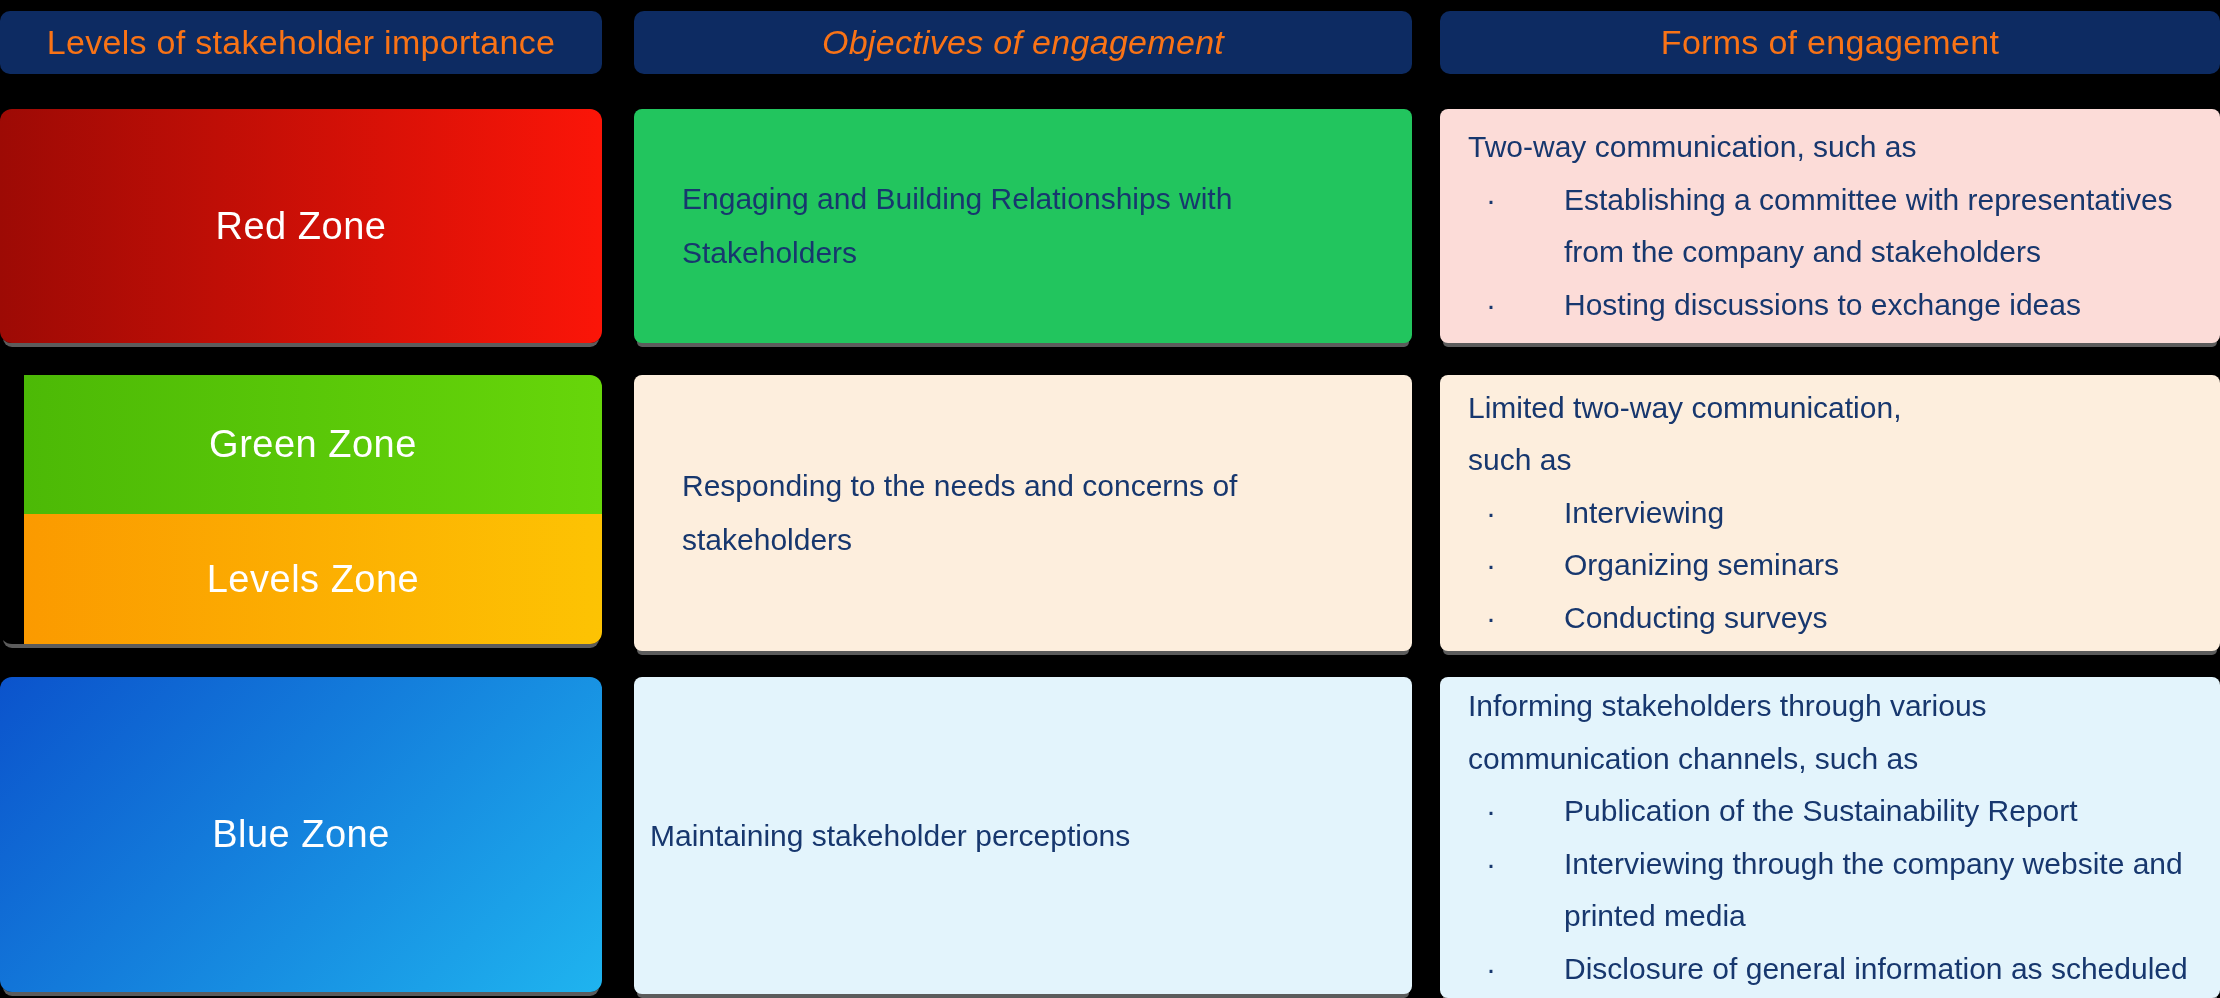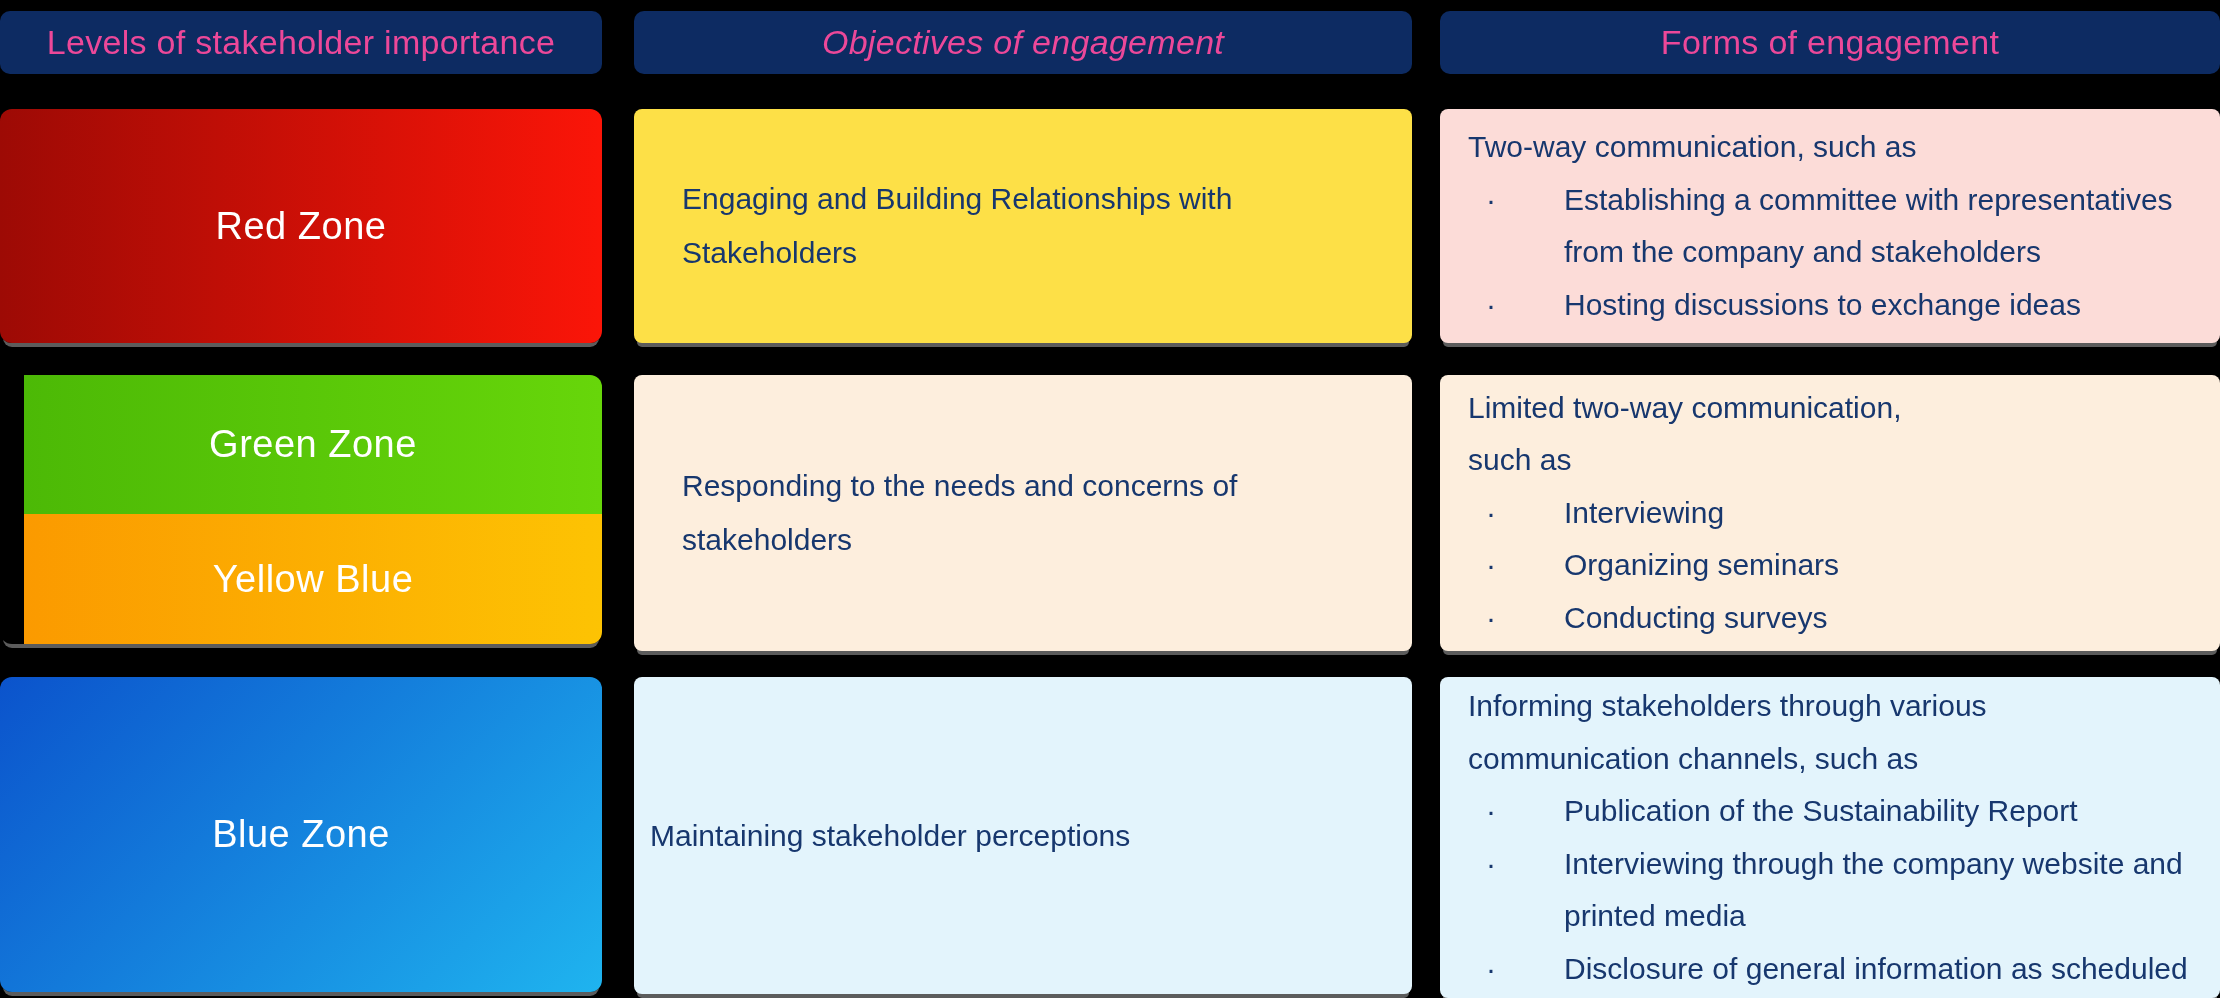--- a/index.html
+++ b/index.html
@@ -14,21 +14,21 @@
     box-sizing:border-box;
     overflow:hidden;
     font-family:"Liberation Sans","DejaVu Sans",sans-serif;
   }
   .c1{grid-column:1;} .c3{grid-column:3;} .c5{grid-column:5;}
   .r1{grid-row:1;} .r3{grid-row:3;} .r5{grid-row:5;} .r7{grid-row:7;}
 
   .header{
     border-radius:10px;
     display:flex;align-items:center;justify-content:center;
-    color:#ec4899;font-size:34px;font-weight:500;letter-spacing:.3px;
+    color:#f97316;font-size:34px;font-weight:500;letter-spacing:.3px;
   }
   .card{border-radius:10px;box-shadow:0 7px 0 -3px rgba(205,205,205,.45);}
   .zone{
     display:flex;align-items:center;justify-content:center;
     border-radius:12px;
   }
   .zone-label{color:#fff;font-size:38px;font-weight:400;letter-spacing:.5px;}
   .zone-wrap{
     display:flex;flex-direction:column;
     border-radius:12px;overflow:hidden;
@@ -67,41 +67,41 @@
   <div class="header c3 r1" style="background: rgb(13, 43, 98); font-style: italic;">
     <span>Objectives of engagement</span>
   </div>
   <div class="header c5 r1" style="background: rgb(13, 43, 98);">
     <span>Forms of engagement</span>
   </div>
 
   <div class="card zone c1 r3" style="background: linear-gradient(90deg, rgb(157, 10, 5) 0%, rgb(251, 21, 8) 100%);">
     <span class="zone-label">Red Zone</span>
   </div>
-  <div class="card light objective c3 r3" style="background: #fde047; justify-content: flex-end;">
+  <div class="card light objective c3 r3" style="background: #22c55e; justify-content: flex-end;">
     <span>Engaging and Building Relationships with Stakeholders</span>
   </div>
   <div class="card light forms c5 r3" style="background: rgb(252, 220, 216);">
     <div>Two-way communication, such as</div>
     <div class="bullet">
       <span class="dot">·</span>
       <span class="btext">Establishing a committee with representatives from the company and stakeholders</span>
     </div>
     <div class="bullet">
       <span class="dot">·</span>
       <span class="btext">Hosting discussions to exchange ideas</span>
     </div>
   </div>
 
   <div class="card zone-wrap c1 r5">
     <div class="zone-half green" style="background: linear-gradient(90deg, rgb(76, 185, 6) 0%, rgb(103, 214, 10) 100%);">
       <span class="zone-label">Green Zone</span>
     </div>
     <div class="zone-half yellow" style="background: linear-gradient(90deg, rgb(251, 154, 0) 0%, rgb(253, 195, 3) 100%);">
-      <span class="zone-label">Yellow Blue</span>
+      <span class="zone-label">Levels Zone</span>
     </div>
   </div>
   <div class="card light objective c3 r5" style="background: rgb(253, 238, 221);">
     <span>Responding to the needs and concerns of stakeholders</span>
   </div>
   <div class="card light forms c5 r5" style="background: rgb(253, 238, 221);">
     <div>Limited two-way communication,</div>
     <div>such as</div>
     <div class="bullet">
       <span class="dot">·</span>

